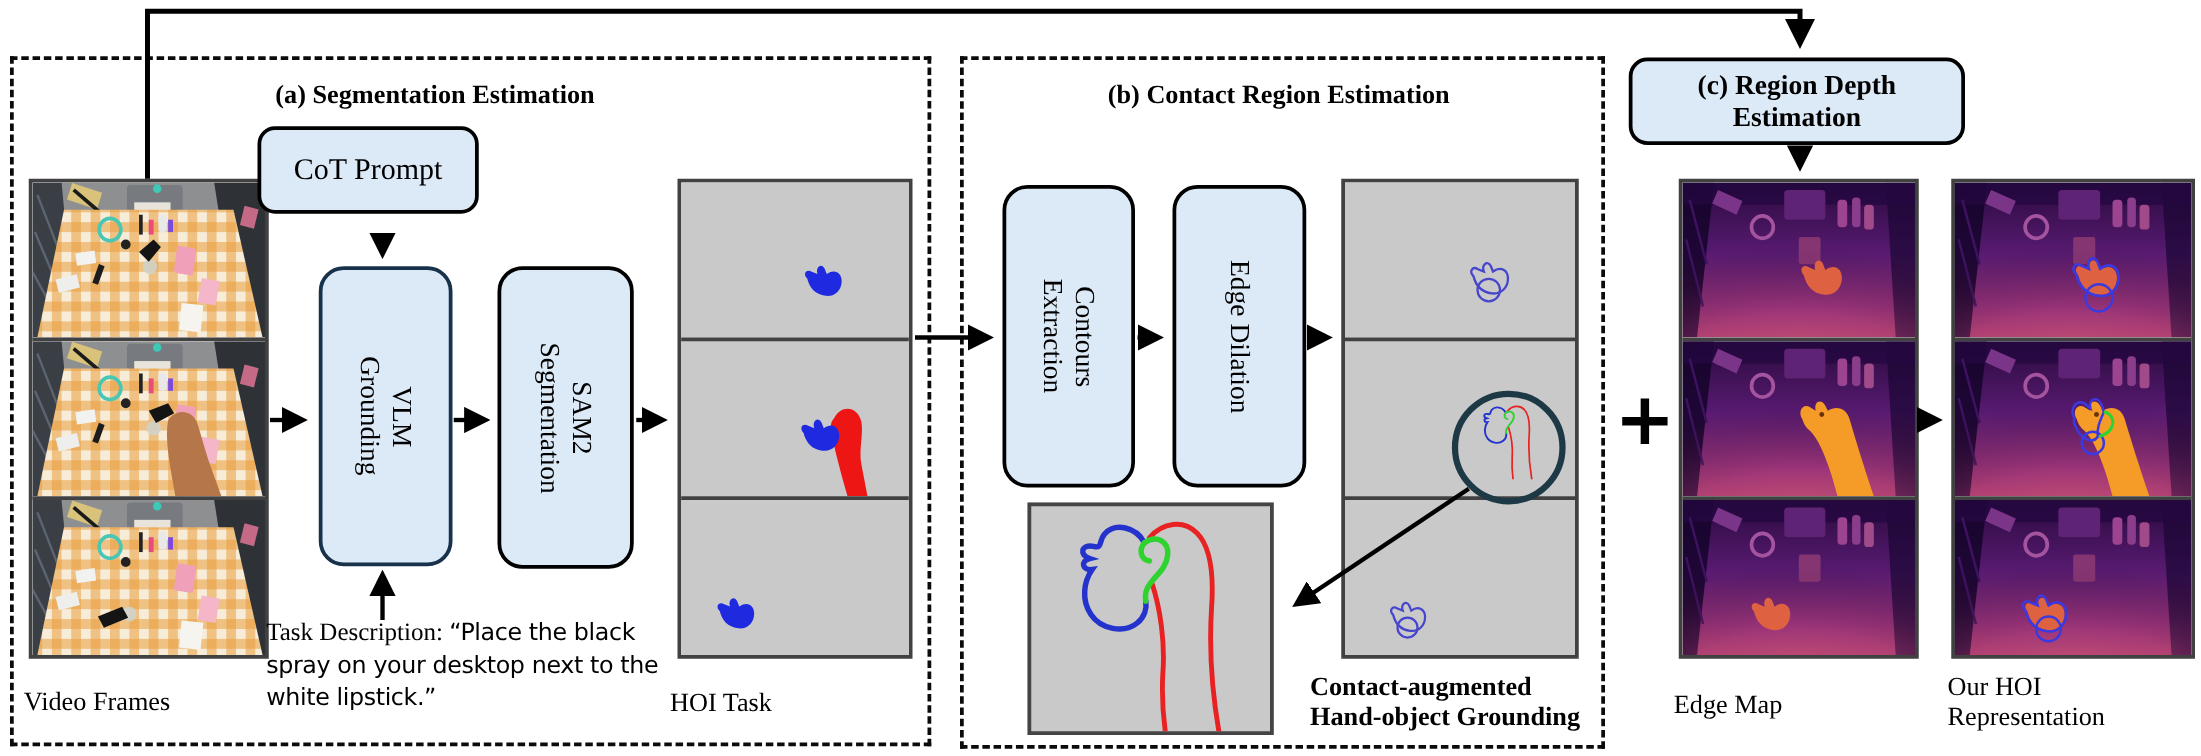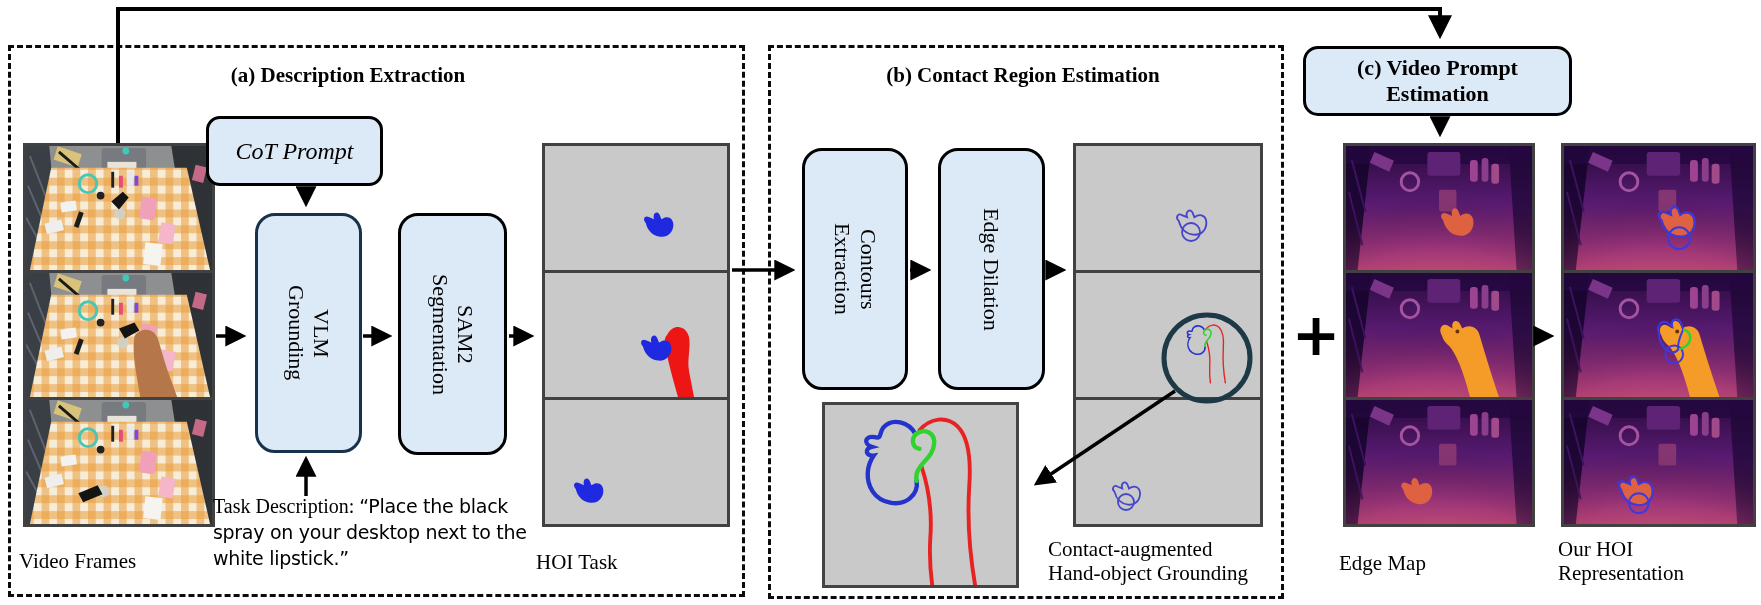--- a/index.html
+++ b/index.html
@@ -69,24 +69,24 @@
       <path stroke="#2fd32f" stroke-width="4.5" d="M93 30 C88 36 90 44 97 45"></path>
     </g>
   </defs>
 </svg>
 
 <div id="stage">
 
   <div class="dashed-box" style="left:8px;top:45px;width:731px;height:546px;"></div>
   <div class="dashed-box" style="left:768px;top:45px;width:510px;height:548px;"></div>
 
-  <div class="stage-title" style="left:8px;width:680px;top:63px;">(a) Description Extraction</div>
+  <div class="stage-title" style="left:8px;width:680px;top:63px;">(a) Segmentation Estimation</div>
   <div class="stage-title" style="left:768px;width:510px;top:63px;">(b) Contact Region Estimation</div>
 
-  <div class="node" style="left:206px;top:116px;width:171px;height:64px;border-radius:14px;font-style:italic;">
+  <div class="node" style="left:206px;top:101px;width:171px;height:64px;border-radius:14px;">
     <span class="hlabel">CoT Prompt</span>
   </div>
 
   <div class="node" style="left:255px;top:213px;width:101px;height:234px;border-color:#17324a;">
     <div class="vtxt">
       <span>VLM</span>
       <span>Grounding</span>
     </div>
   </div>
 
@@ -104,21 +104,21 @@
     </div>
   </div>
 
   <div class="node" style="left:938px;top:148px;width:101px;height:236px;">
     <div class="vtxt">
       <span>Edge Dilation</span>
     </div>
   </div>
 
   <div class="node" style="left:1303px;top:46px;width:263px;height:64px;border-radius:15px;flex-direction:column;font-weight:bold;font-size:22px;line-height:26px;">
-    <span>(c) Video Prompt</span>
+    <span>(c) Region Depth</span>
     <span>Estimation</span>
   </div>
 
   <div class="col" style="left:23px;top:143px;width:186px;">
     <div class="cell">
       <svg viewBox="0 0 192 125" preserveAspectRatio="none">
         <rect width="192" height="125" fill="#8e8f91"></rect>
         <polygon points="0,0 24,0 36,125 0,125" fill="#3a3f46"></polygon>
         <g stroke="#5d646e" stroke-width="2">
             <line x1="4" y1="10" x2="24" y2="60"></line>
@@ -403,21 +403,21 @@
         <use href="#mitt" transform="translate(54,74) scale(1.1)" fill="none" stroke="#3a3ae0" stroke-width="1.8"></use>
         <circle cx="76" cy="104" r="10" fill="none" stroke="#3a3ae0" stroke-width="2"></circle>
       </svg>
     </div>
   </div>
 
   <div id="plus">+</div>
 
   <div class="caption" style="left:19px;top:549px;width:200px;">Video Frames</div>
   <div class="caption" style="left:536px;top:550px;width:200px;">HOI Task</div>
-  <div class="caption" style="left:1048px;top:537px;width:240px;">
+  <div class="caption" style="left:1048px;top:537px;width:240px;font-weight:bold;">
     <span>Contact-augmented</span><br>
     <span>Hand-object Grounding</span>
   </div>
   <div class="caption" style="left:1339px;top:551px;width:200px;">Edge Map</div>
   <div class="caption" style="left:1558px;top:537px;width:200px;">
     <span>Our HOI</span><br>
     <span>Representation</span>
   </div>
 
   <div id="task">

